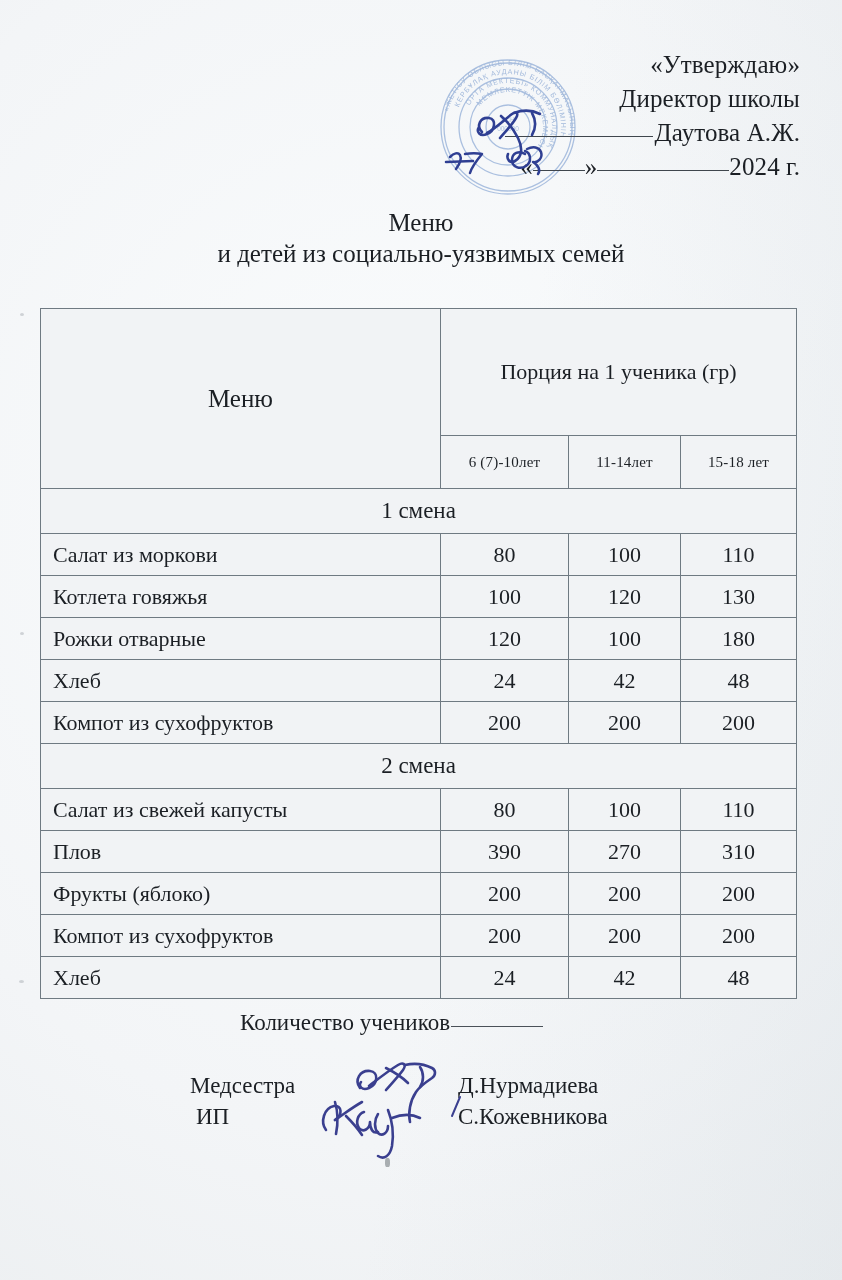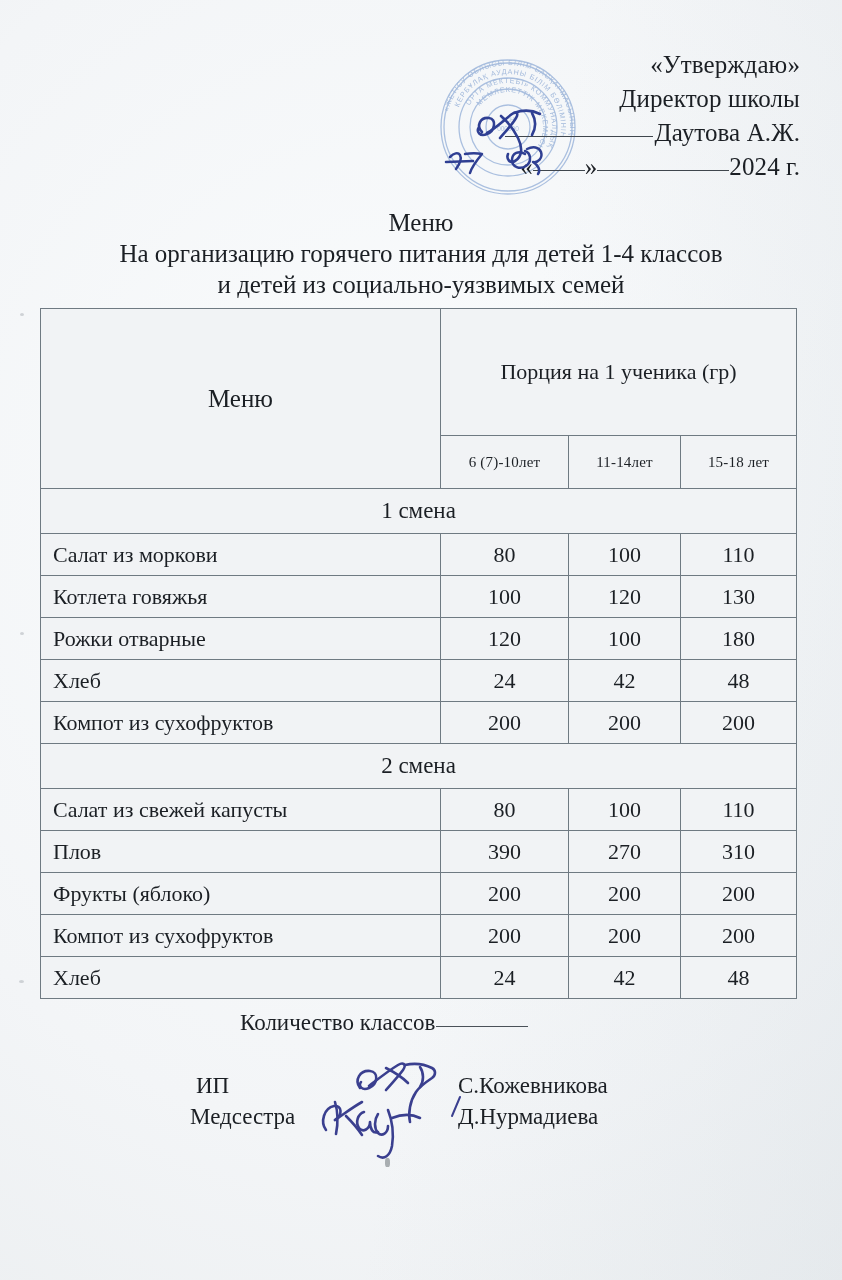--- a/index.html
+++ b/index.html
@@ -313,21 +313,20 @@
     <svg width="62" height="38" viewBox="0 0 62 38" xmlns="http://www.w3.org/2000/svg">
       <g fill="none" stroke="#2f3f93" stroke-width="2.5" stroke-linecap="round" stroke-linejoin="round">
         <path d="M20,14 C14,10 7,13 7,20 C7,27 15,30 21,26 C27,22 26,13 20,11"></path>
         <path d="M22,9 C28,6 34,7 36,12 C38,18 33,23 28,22 C33,25 36,30 33,34"></path>
       </g>
     </svg>
   </div>
 
   <div class="titleblock">
     <span class="t1">Меню</span>
-    <span class="t2">На организацию горячего питания для детей 1-4 классов</span>
     <span class="t3">и детей из социально-уязвимых семей</span>
   </div>
 
   <div class="tbl-wrap">
     <table class="menu">
       <colgroup>
         <col class="c-name">
           <col class="c-a">
           <col class="c-b">
           <col class="c-c">
@@ -410,31 +409,31 @@
           <td class="dish">Хлеб</td>
           <td class="qty">24</td>
           <td class="qty">42</td>
           <td class="qty">48</td>
         </tr>
       </tbody>
     </table>
   </div>
 
   <div class="count-line">
-    <span>Количество классов</span><span class="count-blank"></span>
+    <span>Количество учеников</span><span class="count-blank"></span>
   </div>
 
   <div class="signers">
+    <span class="row">
+      <span class="role">Медсестра</span>
+      <span class="nm">Д.Нурмадиева</span>
+    </span>
     <span class="row">
       <span class="role ip">ИП</span>
       <span class="nm">С.Кожевникова</span>
-    </span>
-    <span class="row">
-      <span class="role">Медсестра</span>
-      <span class="nm">Д.Нурмадиева</span>
     </span>
   </div>
 
   <div class="hand" style="left:350px; top:1058px;">
     <svg width="130" height="70" viewBox="0 0 130 70" xmlns="http://www.w3.org/2000/svg">
       <g fill="none" stroke="#3a3f8f" stroke-width="2.6" stroke-linecap="round" stroke-linejoin="round">
         <path d="M10,30 C4,22 10,12 20,13 C29,14 28,26 19,30 C12,33 8,28 11,24"></path>
         <path d="M19,28 C28,21 38,13 48,7 C53,4 57,6 53,12 C48,19 41,26 36,32"></path>
         <path d="M36,10 C44,14 52,19 58,25"></path>
         <path d="M55,7 C64,5 74,6 82,10 C86,12 86,17 82,20 C76,24 70,28 66,34 C60,43 58,55 60,64"></path>

